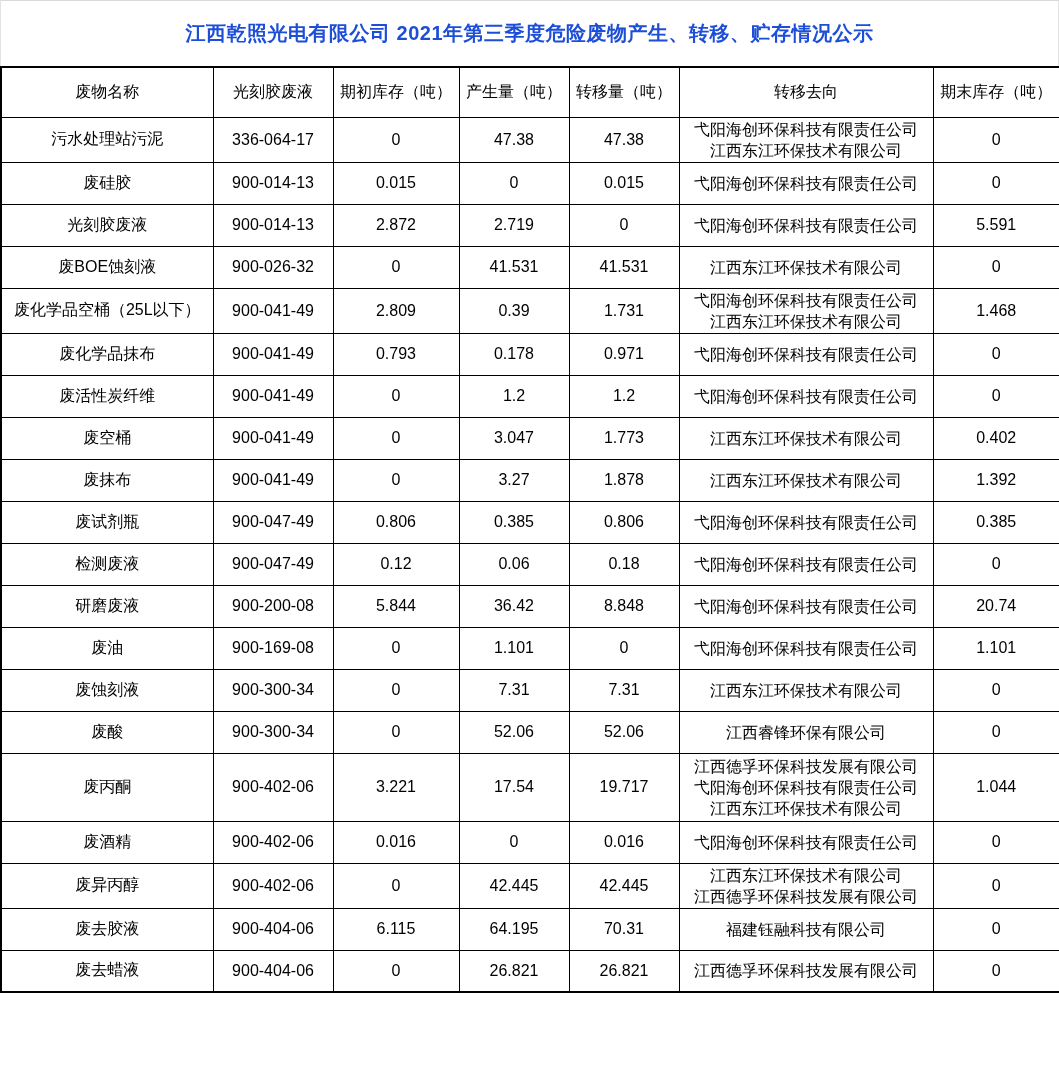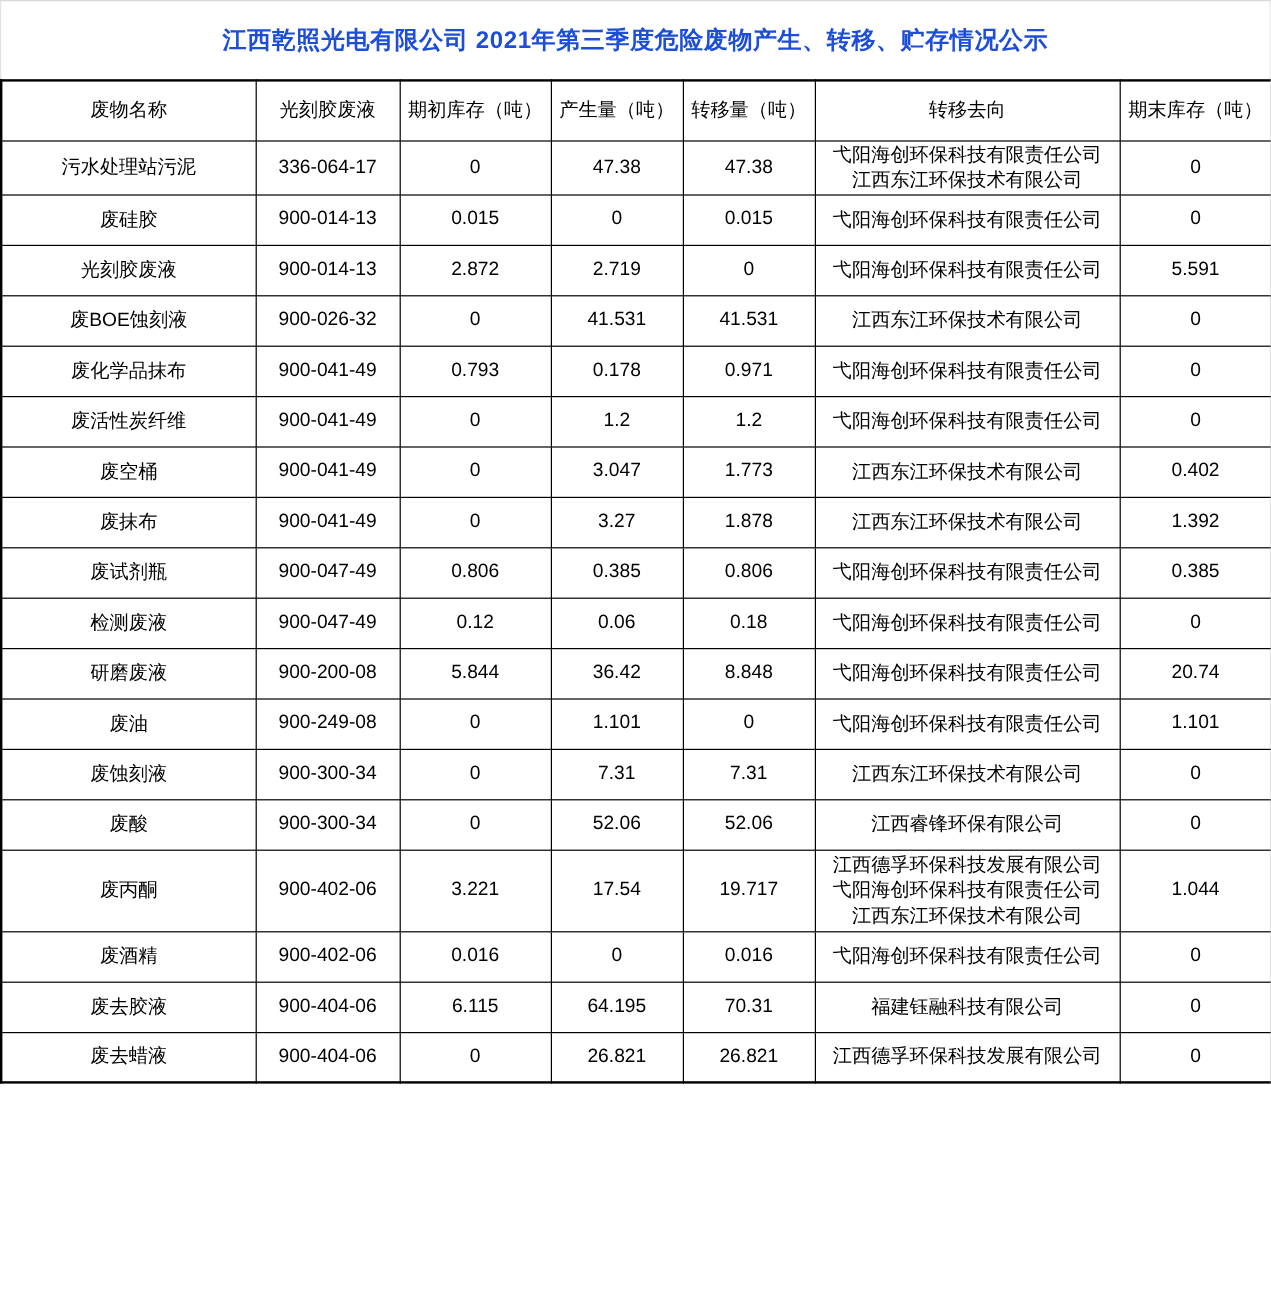--- a/index.html
+++ b/index.html
@@ -132,20 +132,32 @@
     <td>900-026-32</td>
     <td>0</td>
     <td>41.531</td>
     <td>41.531</td>
     <td>
             <div class="dest-line">江西东江环保技术有限公司</div>
           </td>
     <td>0</td>
   </tr>
         <tr>
+    <td>废化学品空桶（25L以下）</td>
+    <td>900-041-49</td>
+    <td>2.809</td>
+    <td>0.39</td>
+    <td>1.731</td>
+    <td>
+            <div class="dest-line">弋阳海创环保科技有限责任公司</div>
+            <div class="dest-line">江西东江环保技术有限公司</div>
+          </td>
+    <td>1.468</td>
+  </tr>
+        <tr>
     <td>废化学品抹布</td>
     <td>900-041-49</td>
     <td>0.793</td>
     <td>0.178</td>
     <td>0.971</td>
     <td>
             <div class="dest-line">弋阳海创环保科技有限责任公司</div>
           </td>
     <td>0</td>
   </tr>
@@ -210,21 +222,21 @@
     <td>5.844</td>
     <td>36.42</td>
     <td>8.848</td>
     <td>
             <div class="dest-line">弋阳海创环保科技有限责任公司</div>
           </td>
     <td>20.74</td>
   </tr>
         <tr>
     <td>废油</td>
-    <td>900-249-08</td>
+    <td>900-169-08</td>
     <td>0</td>
     <td>1.101</td>
     <td>0</td>
     <td>
             <div class="dest-line">弋阳海创环保科技有限责任公司</div>
           </td>
     <td>1.101</td>
   </tr>
         <tr>
     <td>废蚀刻液</td>
@@ -266,20 +278,32 @@
     <td>900-402-06</td>
     <td>0.016</td>
     <td>0</td>
     <td>0.016</td>
     <td>
             <div class="dest-line">弋阳海创环保科技有限责任公司</div>
           </td>
     <td>0</td>
   </tr>
         <tr>
+    <td>废异丙醇</td>
+    <td>900-402-06</td>
+    <td>0</td>
+    <td>42.445</td>
+    <td>42.445</td>
+    <td>
+            <div class="dest-line">江西东江环保技术有限公司</div>
+            <div class="dest-line">江西德孚环保科技发展有限公司</div>
+          </td>
+    <td>0</td>
+  </tr>
+        <tr>
     <td>废去胶液</td>
     <td>900-404-06</td>
     <td>6.115</td>
     <td>64.195</td>
     <td>70.31</td>
     <td>
             <div class="dest-line">福建钰融科技有限公司</div>
           </td>
     <td>0</td>
   </tr>

